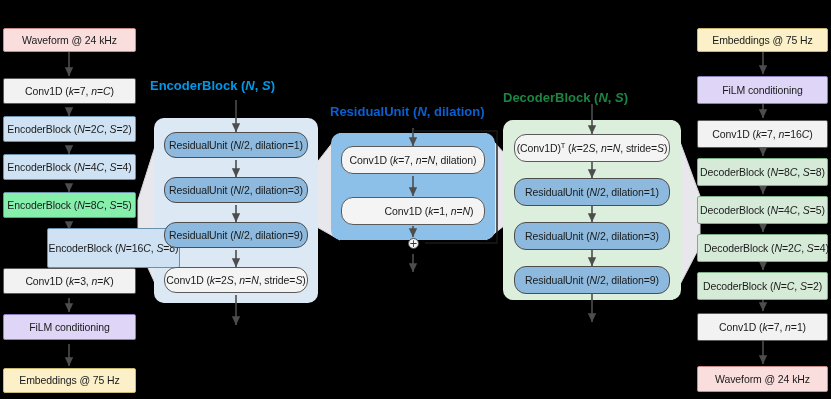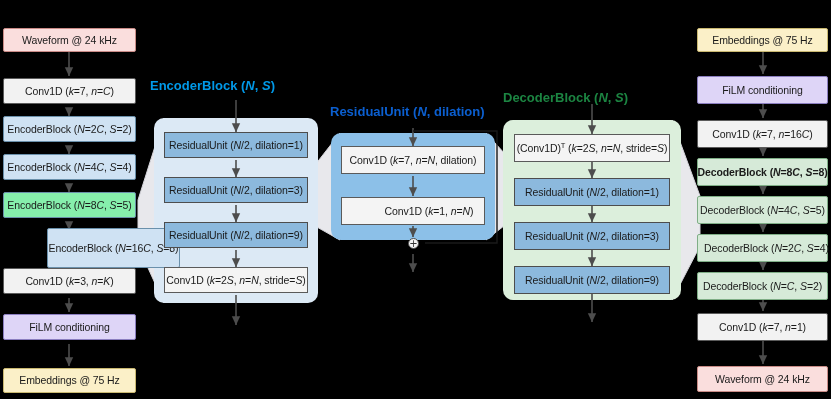--- a/index.html
+++ b/index.html
@@ -36,21 +36,21 @@
     align-items: center;
     justify-content: center;
     text-align: center;
     font-size: 10.5px;
     color: #1a1a1a;
     line-height: 1.15;
     letter-spacing: -0.1px;
     white-space: nowrap;
   }
   .node.rounded {
-    border-radius: 0;
+    border-radius: 12px;
   }
   .container {
     position: absolute;
     box-sizing: border-box;
     border-radius: 10px;
   }
   .group-title {
     position: absolute;
     font-size: 13px;
     font-weight: bold;
@@ -226,21 +226,21 @@
 
   <div class="node" style="left:697px; top:28px; width:131px; height:24px; background:#fbf0c8; border-color:#c9b870;">
     <span>Embeddings @ 75 Hz</span>
   </div>
   <div class="node" style="left:697px; top:76px; width:131px; height:28px; background:#ded5f7; border-color:#8b7ec0;">
     <span>FiLM conditioning</span>
   </div>
   <div class="node" style="left:697px; top:120px; width:131px; height:28px; background:#f2f2f2; border-color:#5a5a5a;">
     <span>Conv1D (<i>k</i>=7, <i>n</i>=16<i>C</i>)</span>
   </div>
-  <div class="node" style="left:697px; top:158px; width:131px; height:28px; background:#d6ead8; border-color:#7fae86;font-weight:bold;">
+  <div class="node" style="left:697px; top:158px; width:131px; height:28px; background:#d6ead8; border-color:#7fae86;">
     <span>DecoderBlock (<i>N</i>=8<i>C</i>, <i>S</i>=8)</span>
   </div>
   <div class="node" style="left:697px; top:196px; width:131px; height:28px; background:#d6ead8; border-color:#7fae86;">
     <span>DecoderBlock (<i>N</i>=4<i>C</i>, <i>S</i>=5)</span>
   </div>
   <div class="node" style="left:697px; top:234px; width:131px; height:28px; background:#d6ead8; border-color:#7fae86;padding-left:8px;">
     <span>DecoderBlock (<i>N</i>=2<i>C</i>, <i>S</i>=4)</span>
   </div>
   <div class="node" style="left:697px; top:272px; width:131px; height:28px; background:#d6ead8; border-color:#7fae86;">
     <span>DecoderBlock (<i>N</i>=<i>C</i>, <i>S</i>=2)</span>

